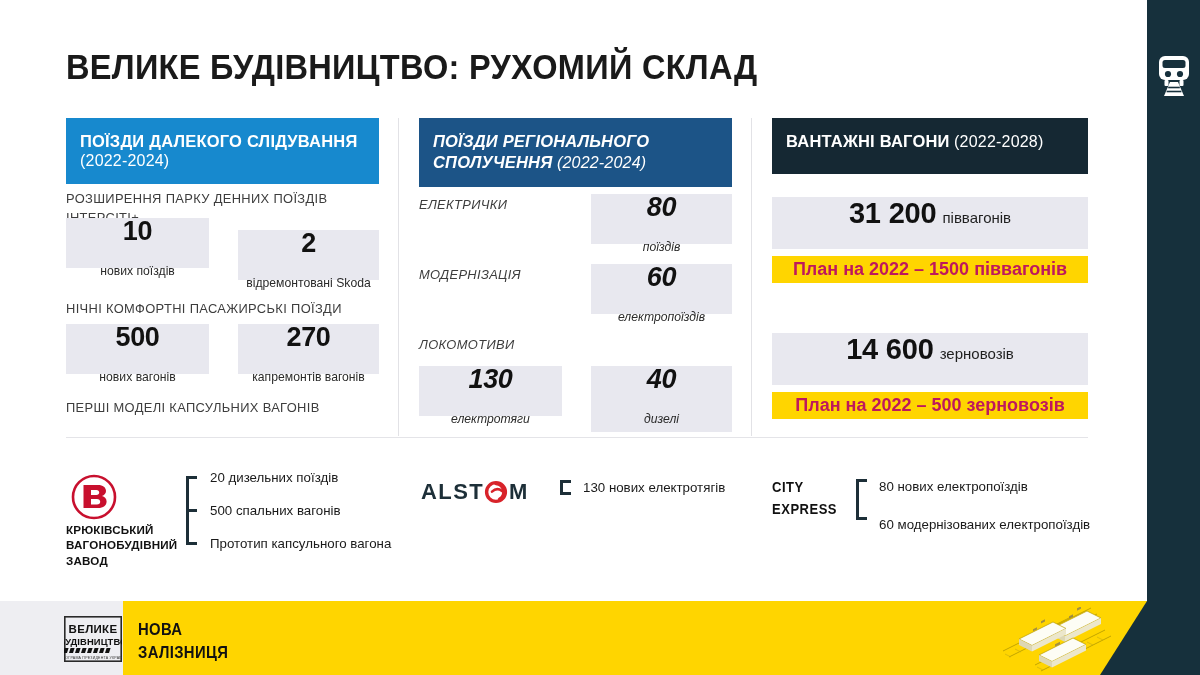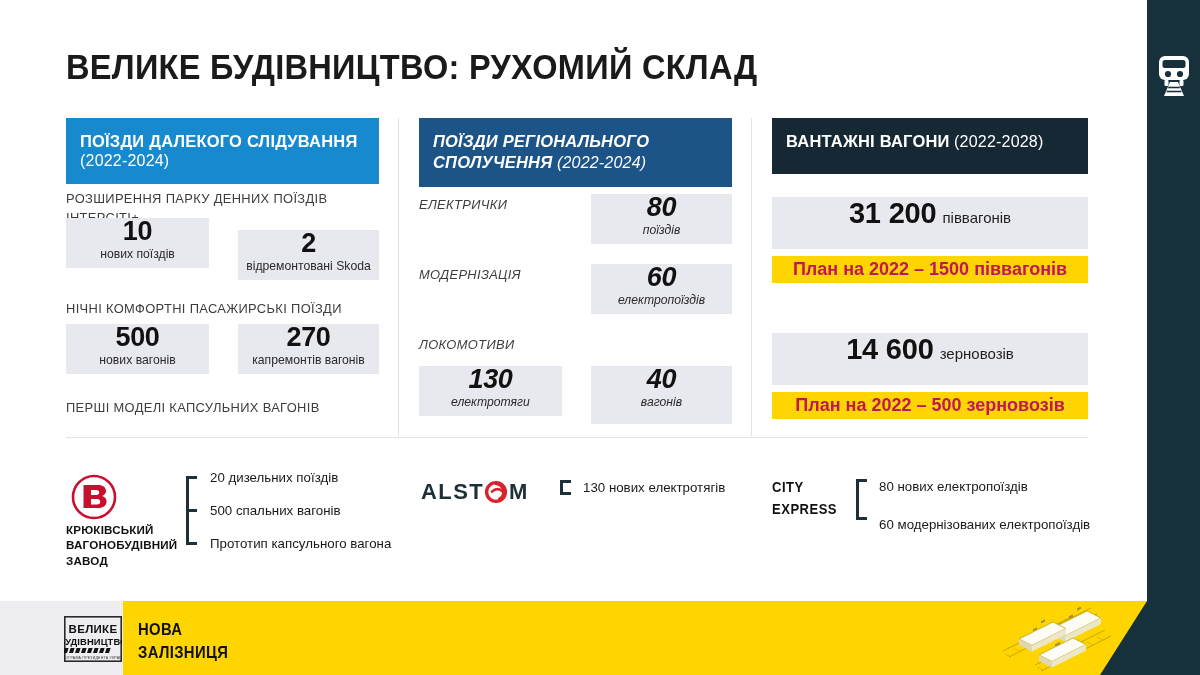--- a/index.html
+++ b/index.html
@@ -68,21 +68,21 @@
   .stat-box{
     background:#e8e8ef;
     display:flex;flex-direction:column;align-items:center;justify-content:flex-start;
     box-sizing:border-box;
   }
   .stat-num{
     font-size:27px;font-weight:bold;color:#111;line-height:1.0;
     letter-spacing:-0.3px;
   }
   .stat-cap{
-    font-size:12.2px;color:#2a2a2a;line-height:1.1;margin-top:3px;
+    font-size:12.2px;color:#2a2a2a;line-height:1.1;margin-top:20px;
     white-space:nowrap;
   }
   
   .big-stat{
     background:#e8e8ef;display:flex;align-items:baseline;justify-content:center;
     box-sizing:border-box;
   }
   .big-num{font-size:29px;font-weight:bold;color:#111;letter-spacing:-0.2px;}
   .big-unit{font-size:15px;color:#1f1f1f;margin-left:6px;}
   .plan-bar{
@@ -215,23 +215,23 @@
     <div class="stat-box" style="position:absolute;left:172px;top:146px;width:141px;height:50px;">
       <div class="stat-num">60</div>
       <div class="stat-cap">електропоїздів</div>
     </div>
 
     <div class="section-label" style="position:absolute;left:0;top:218px;">ЛОКОМОТИВИ</div>
     <div class="stat-box" style="position:absolute;left:0;top:248px;width:143px;height:50px;">
       <div class="stat-num">130</div>
       <div class="stat-cap">електротяги</div>
     </div>
-    <div class="stat-box" style="position:absolute;left:172px;top:248px;width:141px;height:58px;">
+    <div class="stat-box" style="position:absolute;left:172px;top:248px;width:141px;height:66px;">
       <div class="stat-num">40</div>
-      <div class="stat-cap">вагонів</div>
+      <div class="stat-cap">дизелі</div>
     </div>
   </div>
 
   <div class="col" id="col3">
     <div class="col-header">
       <div class="h-main">ВАНТАЖНІ ВАГОНИ</div>
       <div class="h-years">(2022-2028)</div>
     </div>
 
     <div class="big-stat" style="position:absolute;left:0;top:79px;width:316px;height:52px;">

